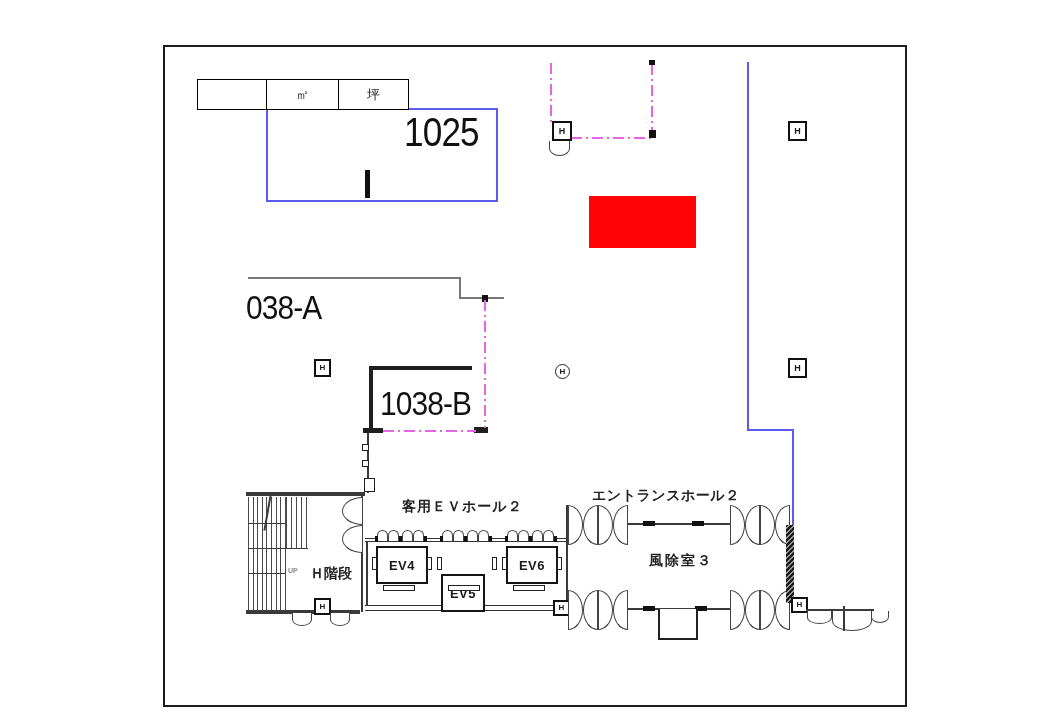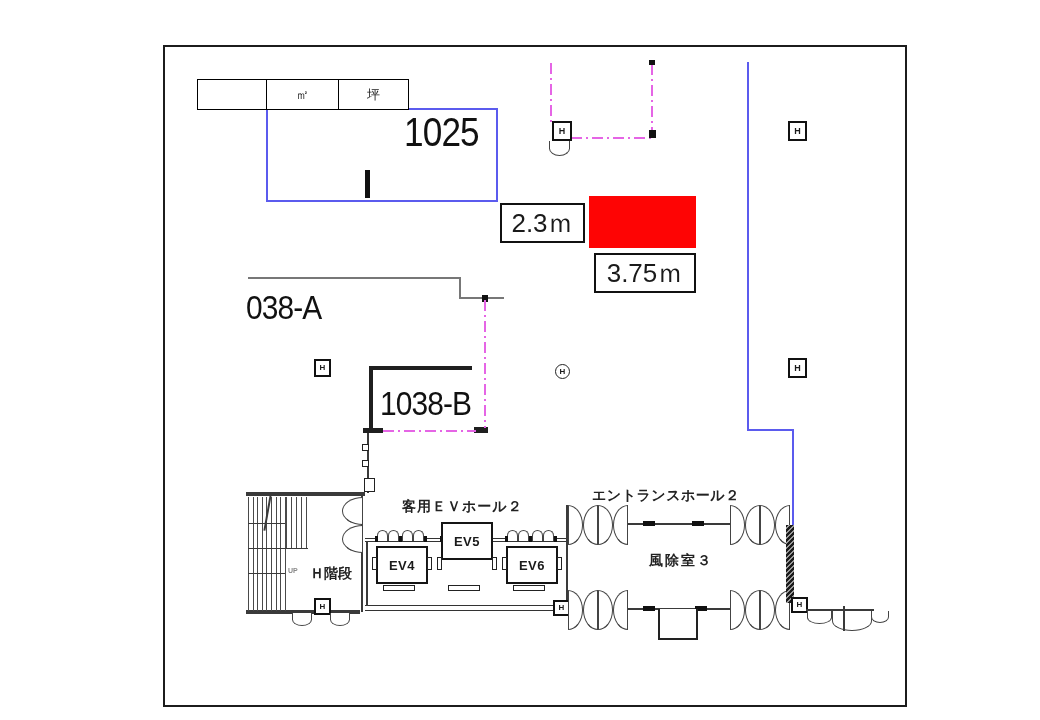--- a/index.html
+++ b/index.html
@@ -85,26 +85,20 @@
 
   <div class="abs hbox" style="left:788px;top:121px;width:19px;height:20px;">
       <span>H</span>
     </div>
 
   <div class="abs blue" style="left:747px;top:62px;width:2px;height:368px;"></div>
   <div class="abs blue" style="left:747px;top:429px;width:47px;height:2px;"></div>
   <div class="abs blue" style="left:792px;top:429px;width:2px;height:98px;"></div>
 
   <div class="abs" style="left:589px;top:196px;width:107px;height:52px;background:var(--red);"></div>
-  <div class="abs dimbox" style="left:500px;top:203px;width:85px;height:40px;">
-      <span>2.3ｍ</span>
-    </div>
-  <div class="abs dimbox" style="left:594px;top:253px;width:102px;height:40px;">
-      <span>3.75ｍ</span>
-    </div>
 
   <div class="abs lngray" style="left:248px;top:277px;width:212px;height:1.5px;"></div>
   <div class="abs lngray" style="left:459px;top:277px;width:1.5px;height:21px;"></div>
   <div class="abs lngray" style="left:459px;top:297px;width:45px;height:1.5px;"></div>
   <div class="abs tick" style="left:482px;top:295px;width:6px;height:7px;"></div>
   <div class="abs roomnum" style="left:246px;top:288px;">038-A</div>
 
   <div class="abs hbox small" style="left:314px;top:359px;width:17px;height:18px;">
       <span>H</span>
     </div>
@@ -167,21 +161,21 @@
   <div class="abs tab" style="left:427px;top:557px;width:5px;height:13px;"></div>
   <div class="abs sill" style="left:383px;top:585px;width:32px;height:6px;"></div>
 
   <div class="abs leaf bulge-up" style="left:442px;top:530px;width:11px;height:11px;"></div>
   <div class="abs leaf bulge-up" style="left:453px;top:530px;width:11px;height:11px;"></div>
   <div class="abs leaf bulge-up" style="left:467px;top:530px;width:11px;height:11px;"></div>
   <div class="abs leaf bulge-up" style="left:478px;top:530px;width:11px;height:11px;"></div>
   <div class="abs tick" style="left:440px;top:536px;width:3px;height:6px;"></div>
   <div class="abs tick" style="left:464px;top:536px;width:3px;height:6px;"></div>
   <div class="abs tick" style="left:489px;top:536px;width:3px;height:6px;"></div>
-  <div class="abs ev" style="left:441px;top:522px;width:52px;height:38px;">
+  <div class="abs ev" style="left:441px;top:574px;width:44px;height:38px;">
       <span>EV5</span>
     </div>
   <div class="abs tab" style="left:437px;top:557px;width:5px;height:13px;"></div>
   <div class="abs tab" style="left:492px;top:557px;width:5px;height:13px;"></div>
   <div class="abs sill" style="left:448px;top:585px;width:32px;height:6px;"></div>
 
   <div class="abs leaf bulge-up" style="left:507px;top:530px;width:11px;height:11px;"></div>
   <div class="abs leaf bulge-up" style="left:518px;top:530px;width:11px;height:11px;"></div>
   <div class="abs leaf bulge-up" style="left:532px;top:530px;width:11px;height:11px;"></div>
   <div class="abs leaf bulge-up" style="left:543px;top:530px;width:11px;height:11px;"></div>

